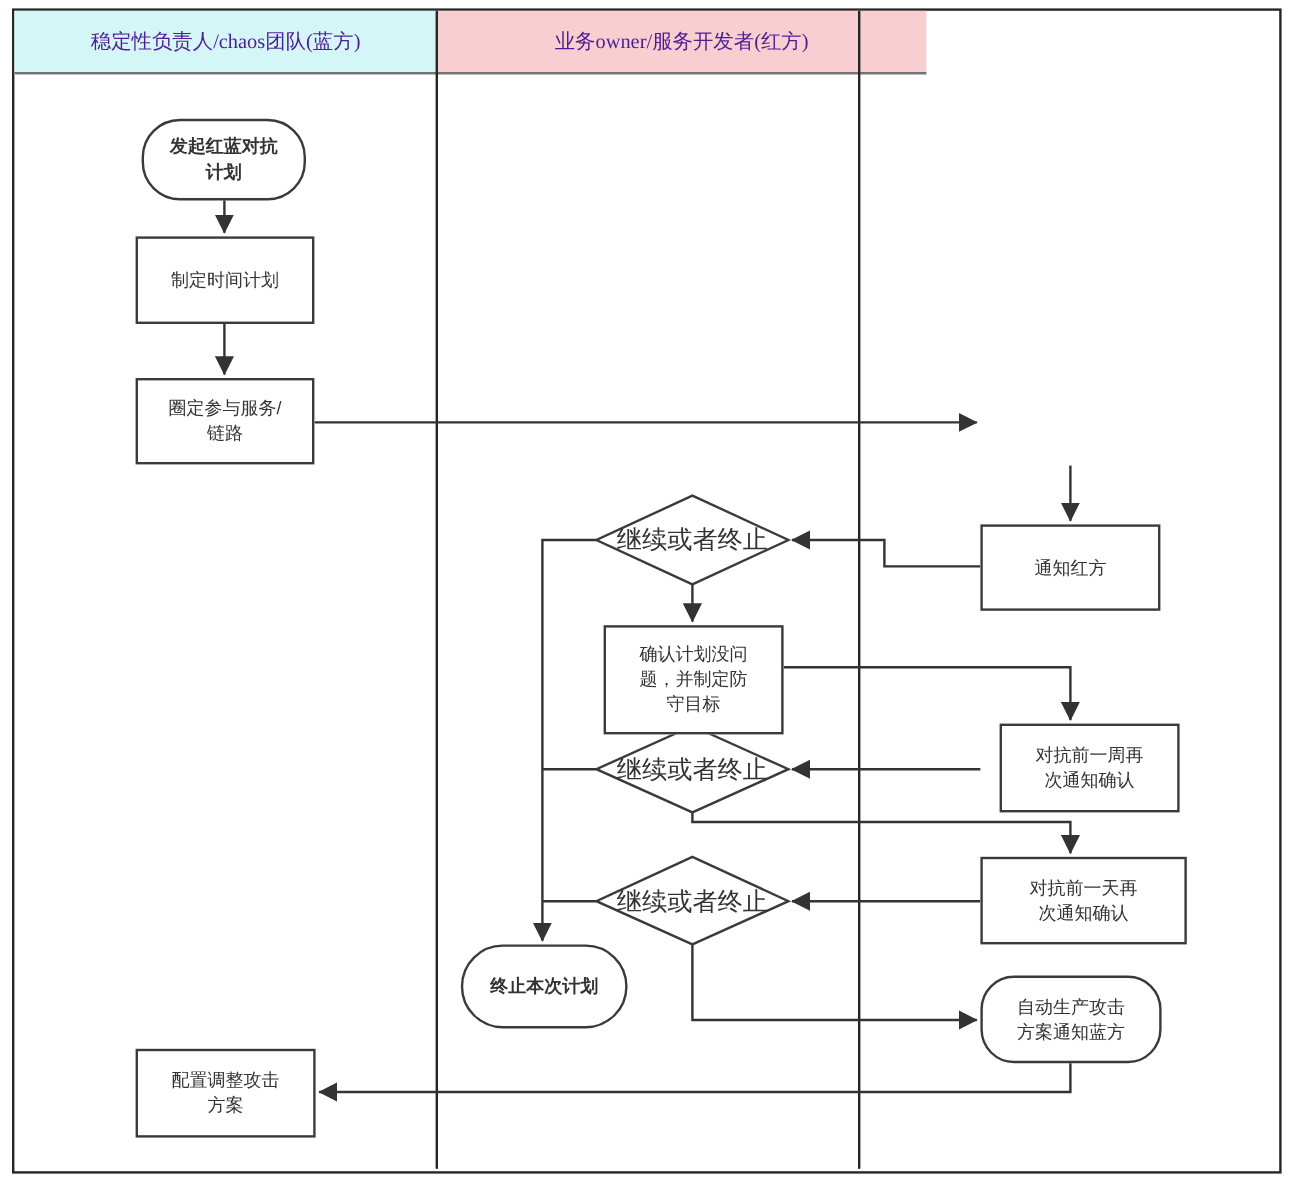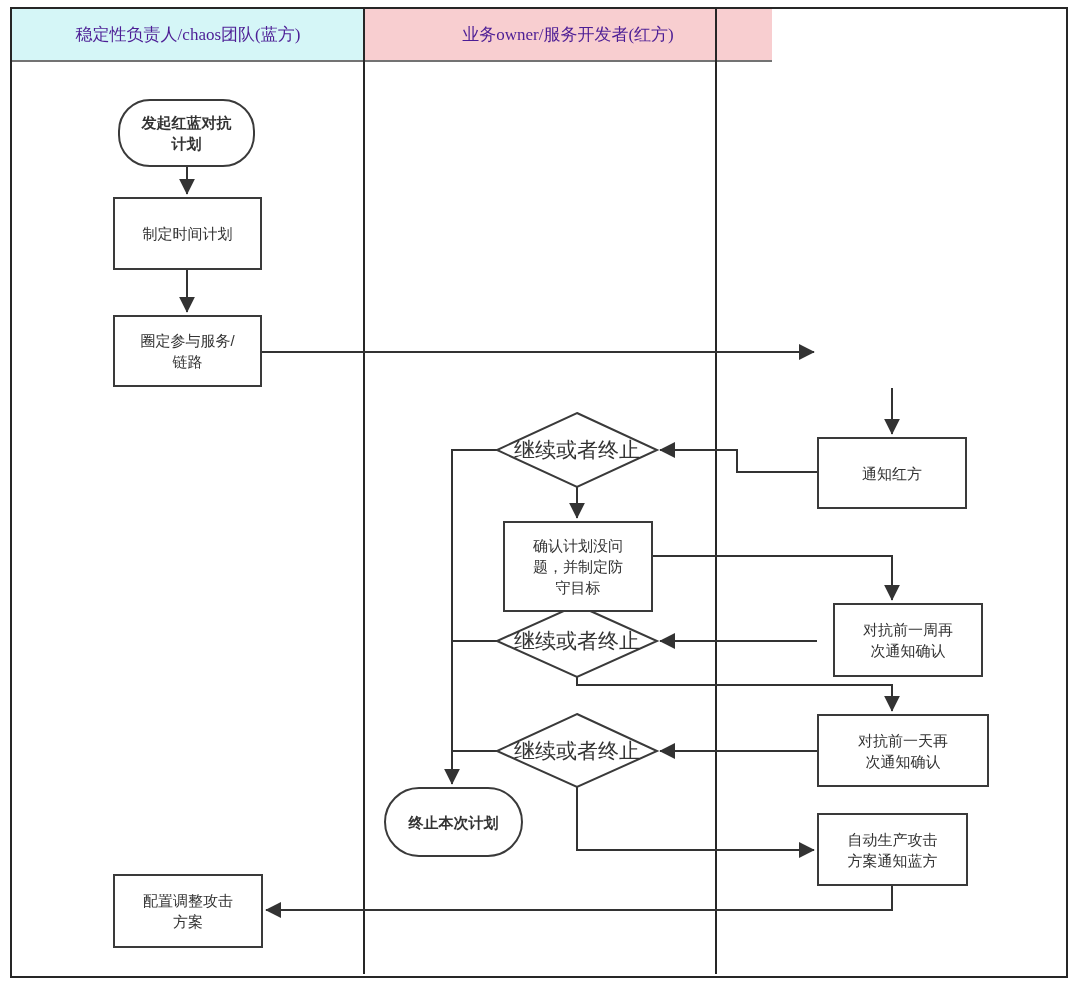--- a/index.html
+++ b/index.html
@@ -80,16 +80,16 @@
 守目标</div>
   <div class="diamond-label" style="left:497px;top:605px;width:160px;height:72px;">继续或者终止</div>
   <div class="diamond-label" style="left:497px;top:714px;width:160px;height:73px;">继续或者终止</div>
   <div class="node stadium" style="left:384px;top:787px;width:139px;height:70px;border-radius:35px;">终止本次计划</div>
 
   <div class="node" style="left:817px;top:437px;width:150px;height:72px;">通知红方</div>
   <div class="node" style="left:817px;top:603px;width:150px;height:74px;margin-left:16px;">对抗前一周再
 次通知确认</div>
   <div class="node" style="left:817px;top:714px;width:172px;height:73px;">对抗前一天再
 次通知确认</div>
-  <div class="node" style="left:817px;top:813px;width:151px;height:73px;">自动生产攻击
+  <div class="node" style="left:817px;top:813px;width:151px;height:73px;border-radius:28px;">自动生产攻击
 方案通知蓝方</div>
 
 </div>
 
 </body></html>

